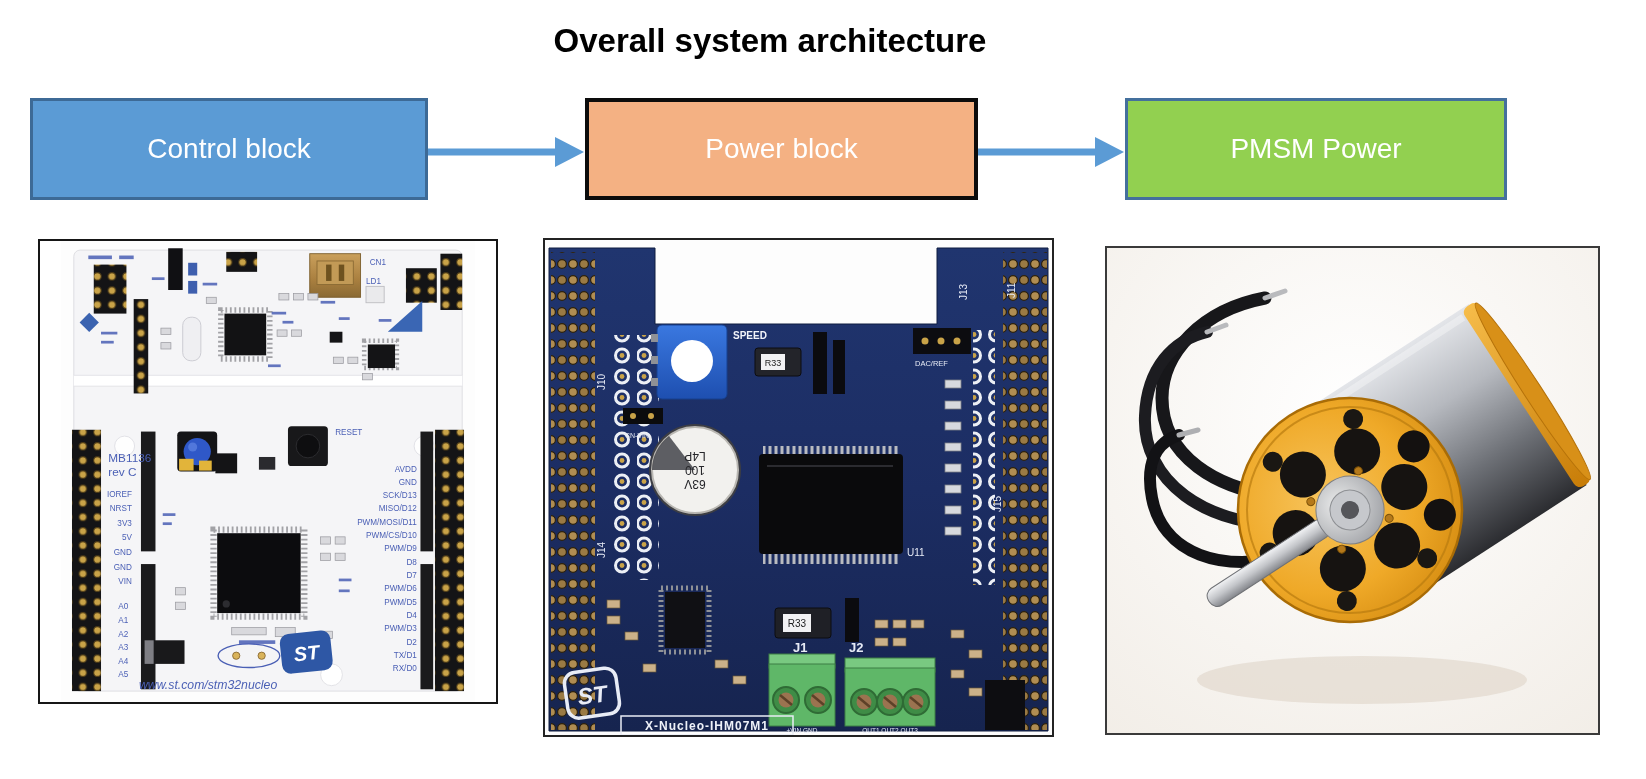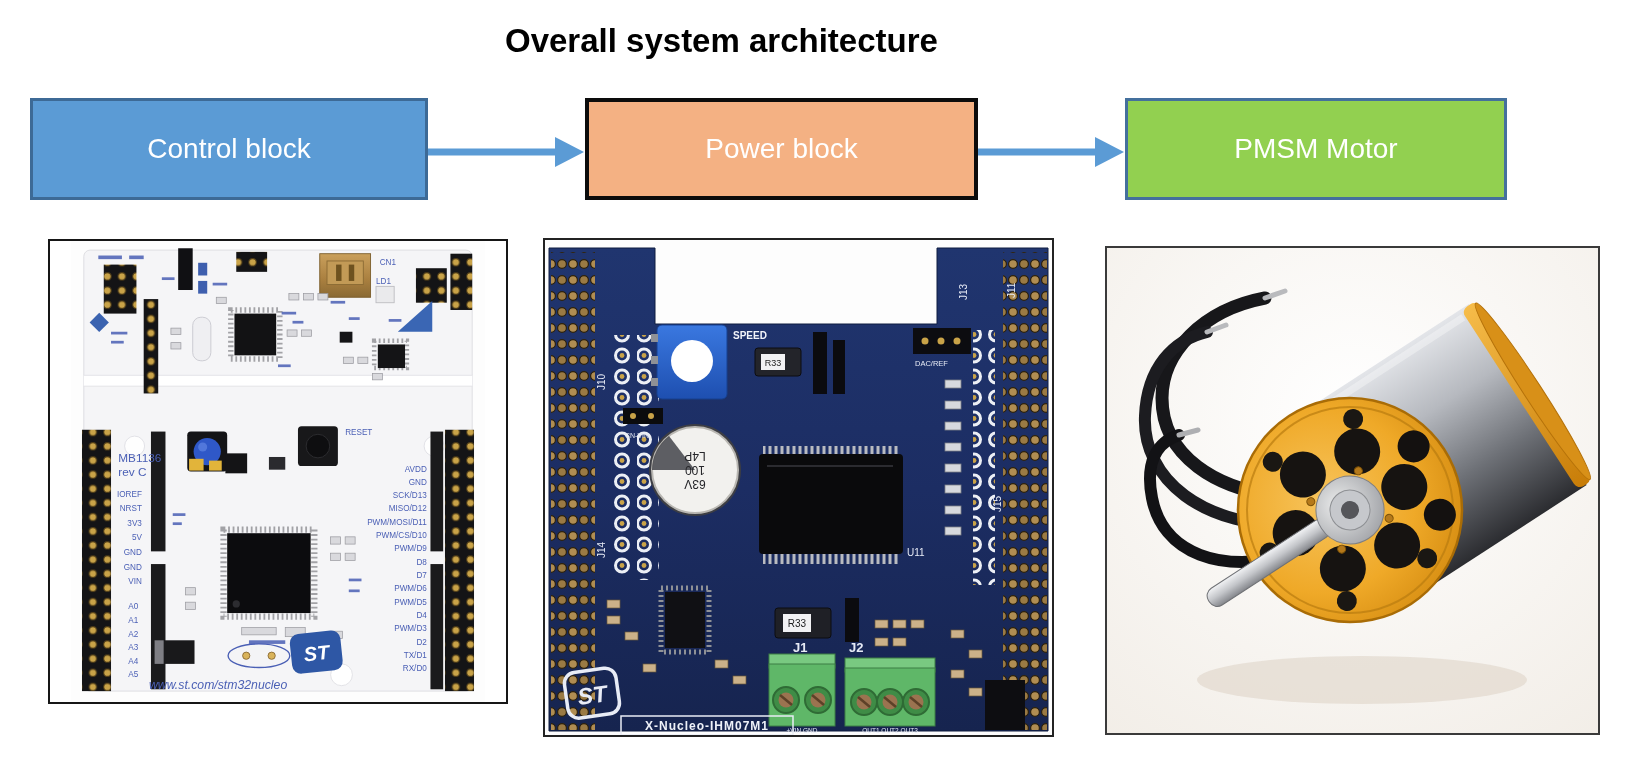--- a/index.html
+++ b/index.html
@@ -1,29 +1,29 @@
 <!DOCTYPE html>
 <html><head>
 <meta charset="utf-8">
 <style>
   html,body{margin:0;padding:0;background:#ffffff;}
   #canvas{position:relative;width:1646px;height:779px;background:#ffffff;overflow:hidden;
           font-family:"Liberation Sans",sans-serif;}
-  #page-title{position:absolute;left:505px;top:22px;width:530px;
+  #page-title{position:absolute;left:505px;top:22px;width:530px;text-align:center;
               font-size:33px;font-weight:bold;color:#000;letter-spacing:0px;}
   .block{position:absolute;top:98px;height:102px;display:flex;align-items:center;
          justify-content:center;box-sizing:border-box;color:#ffffff;font-size:28px;}
   .block-control{left:30px;width:398px;background:#5B9BD5;border:3px solid #3d6a96;}
   .block-power{left:585px;width:393px;background:#F4B183;border:4px solid #0c0c0c;text-align:center;}
   .block-motor{left:1125px;width:382px;background:#92D050;border:3px solid #44709d;}
   .arrow{position:absolute;top:130px;height:44px;}
   #arrow-1{left:428px;width:157px;}
   #arrow-2{left:978px;width:147px;}
   .frame{position:absolute;background:#ffffff;box-sizing:border-box;}
-  #frame-control{left:48px;top:239px;width:460px;height:465px;border:2px solid #161616;}
+  #frame-control{left:38px;top:239px;width:460px;height:465px;border:2px solid #161616;}
   #frame-power{left:543px;top:238px;width:511px;height:499px;border:2px solid #232323;}
   #frame-motor{left:1105px;top:246px;width:495px;height:489px;border:2px solid #3a3a3a;}
   .frame svg{display:block;width:100%;height:100%;}
   svg text{font-family:"Liberation Sans",sans-serif;}
   .silk{fill:#4a5fb5;}
   .silk-sm{fill:#4a5fb5;font-size:9px;}
   .wsilk{fill:#e6eaf5;}
 </style>
 </head>
 <body>
@@ -32,21 +32,21 @@
 
   <div id="page-title">Overall system architecture</div>
 
   <div class="block block-control">
     <span>Control block</span>
   </div>
   <div class="block block-power">
     <span>Power block</span>
   </div>
   <div class="block block-motor">
-    <span>PMSM Motor</span>
+    <span>PMSM Power</span>
   </div>
 
   <svg id="arrow-1" class="arrow" viewBox="0 0 157 44">
     <line x1="0" y1="22" x2="128" y2="22" stroke="#5B9BD5" stroke-width="7"></line>
     <polygon points="127,7 156,22 127,37" fill="#5B9BD5"></polygon>
   </svg>
   <svg id="arrow-2" class="arrow" viewBox="0 0 147 44">
     <line x1="0" y1="22" x2="118" y2="22" stroke="#5B9BD5" stroke-width="7"></line>
     <polygon points="117,7 146,22 117,37" fill="#5B9BD5"></polygon>
   </svg>

